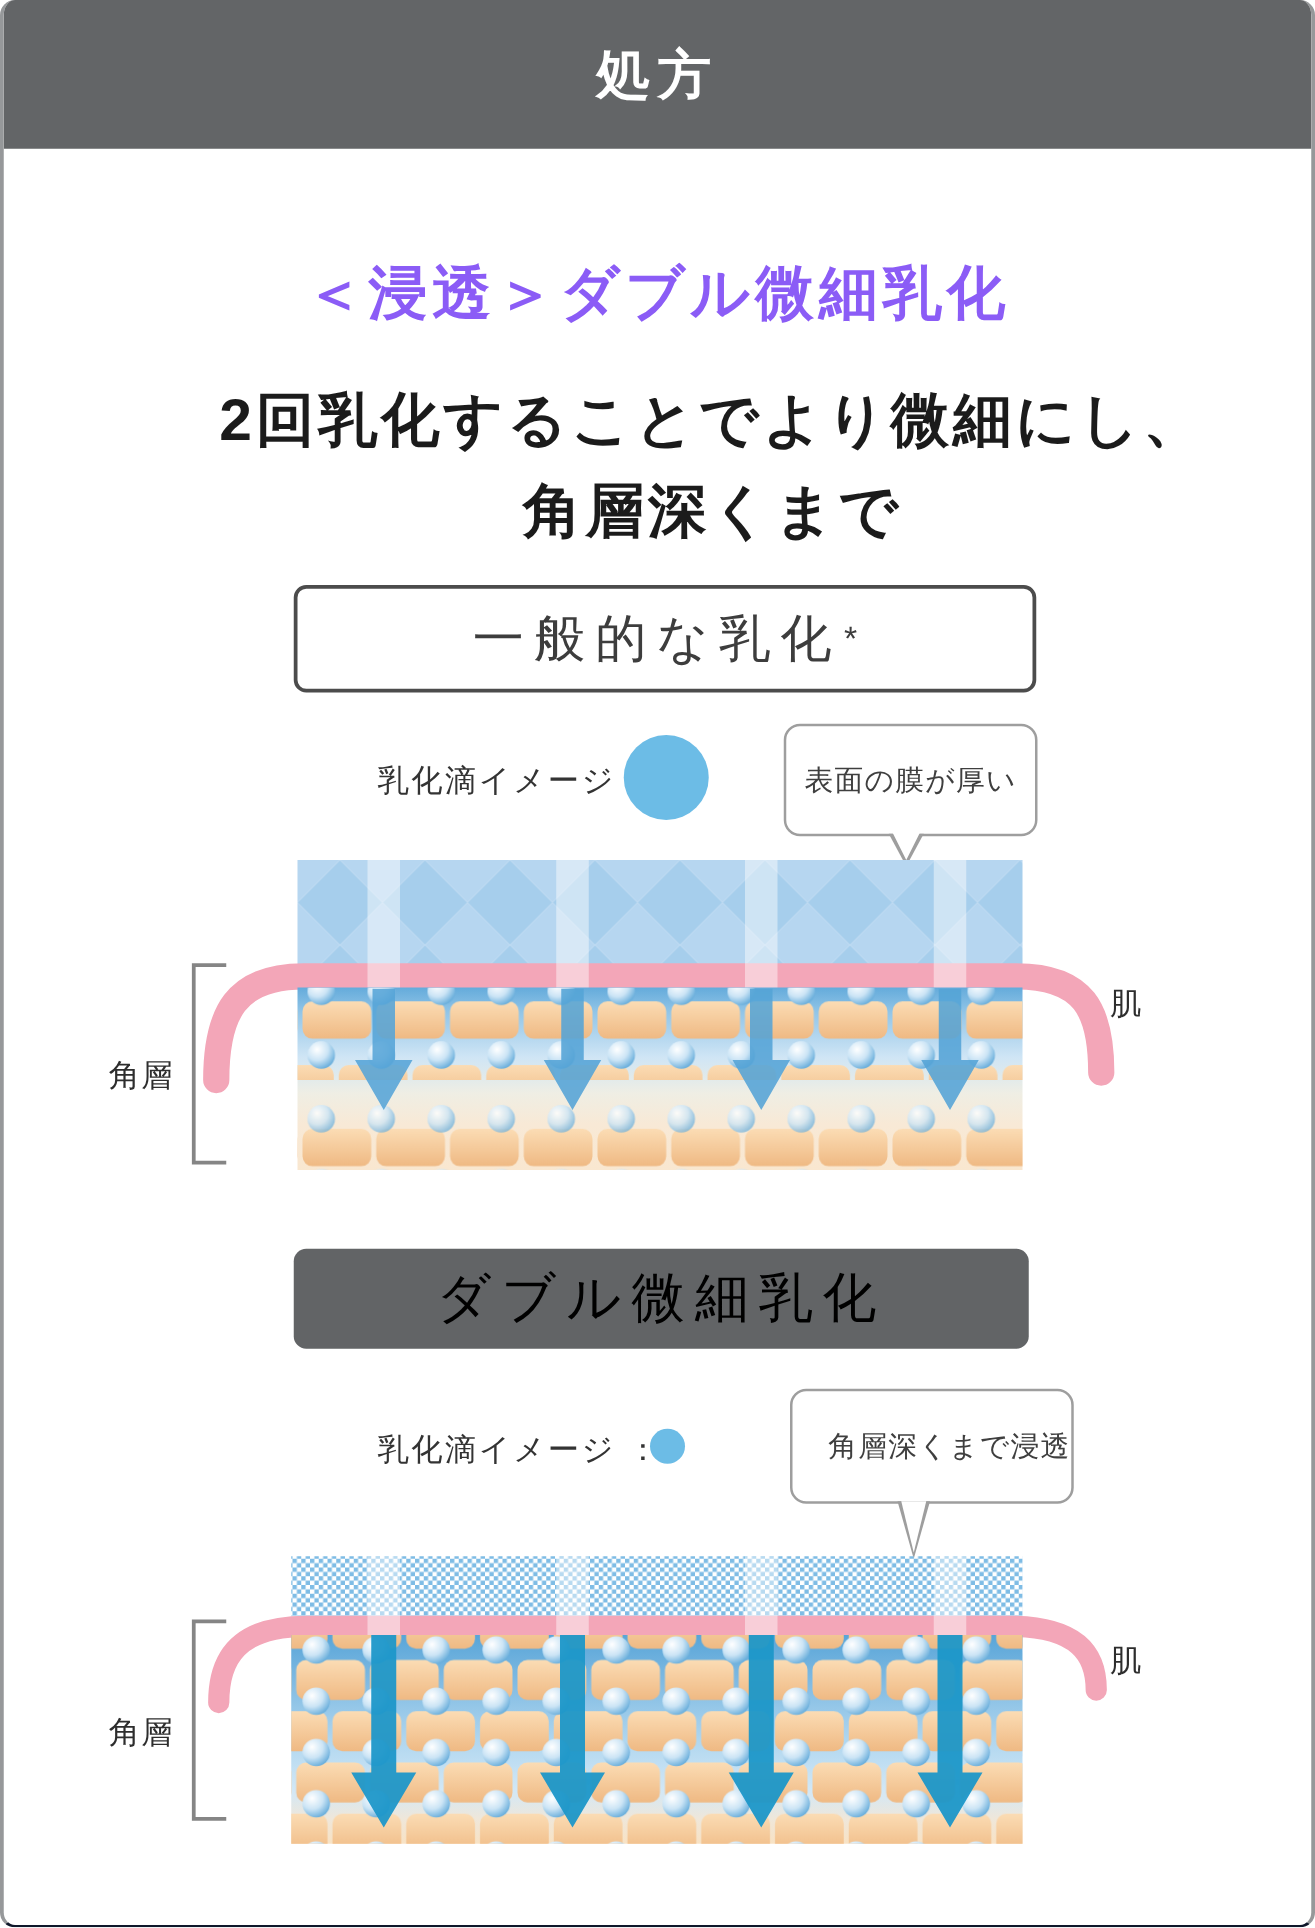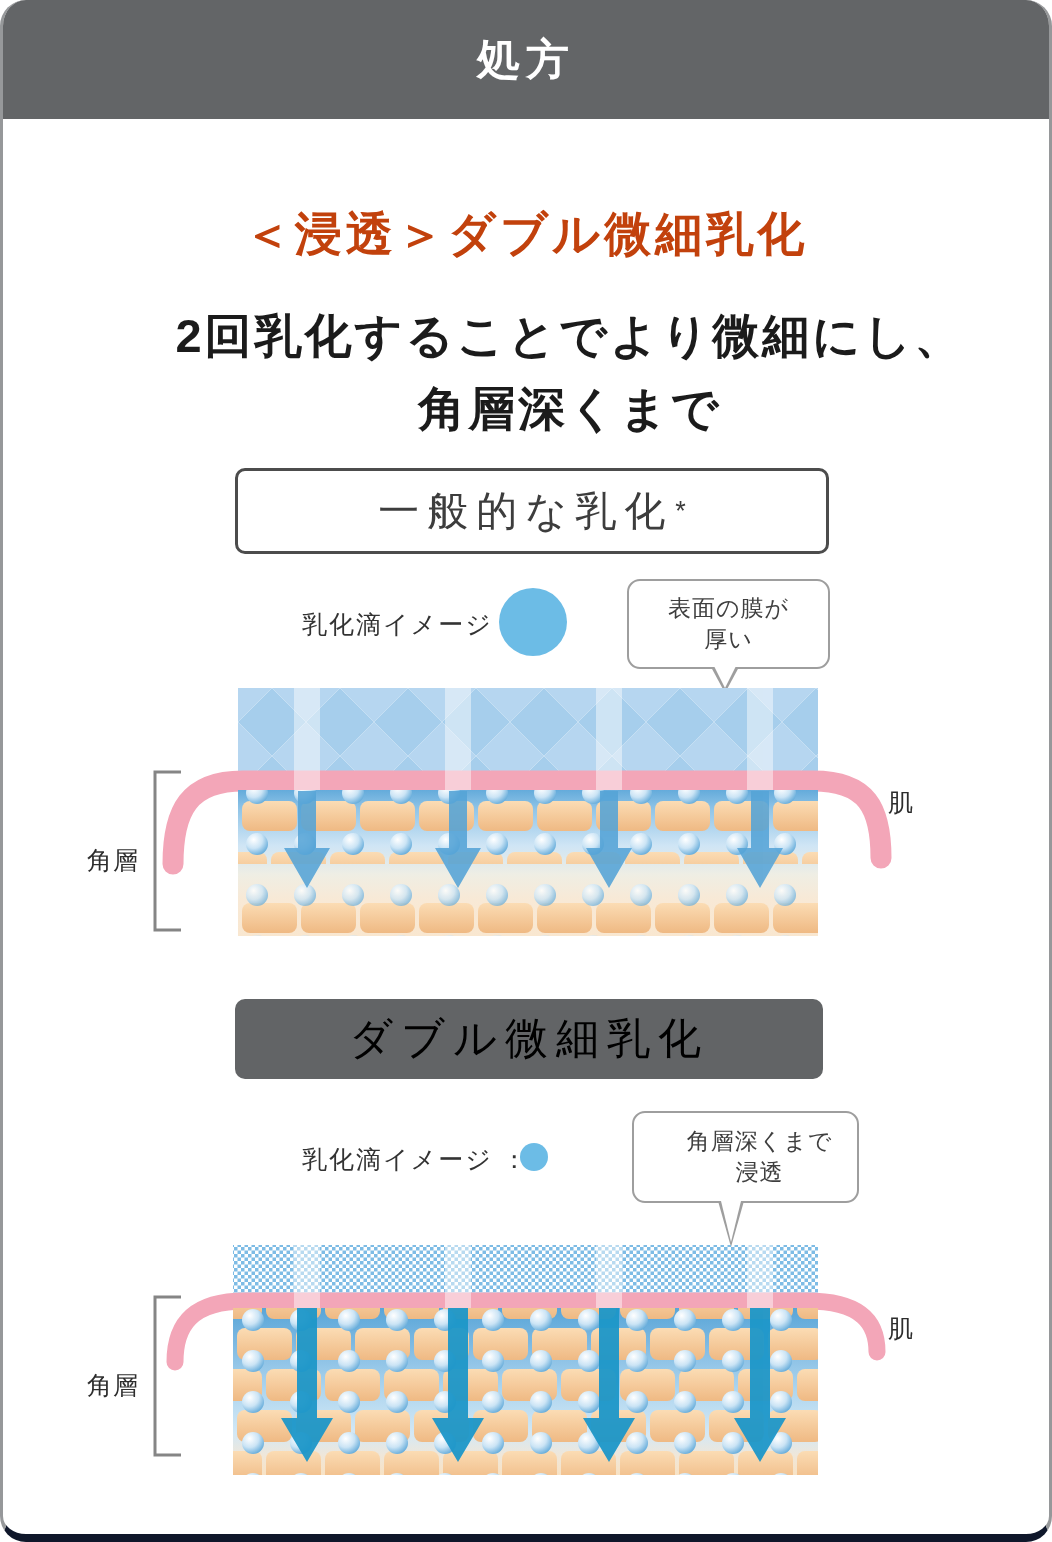--- a/index.html
+++ b/index.html
@@ -1,29 +1,29 @@
 <!DOCTYPE html>
 <html><head>
 <meta charset="utf-8">
 <style>
   html,body{margin:0;padding:0;background:#fff;}
   .card{
     position:relative;width:1052px;height:1542px;box-sizing:border-box;
     background:#ffffff;border:3px solid #96989a;border-top:none;
-    border-bottom:8px solid #0f172a;border-radius:26px;overflow:hidden;
+    border-bottom:2px solid #0f172a;border-radius:12px;overflow:hidden;
     font-family:"Liberation Sans","DejaVu Sans",sans-serif;
   }
   .header{
     position:absolute;top:0;left:0;right:0;height:119px;background:#636567;
     display:flex;align-items:center;justify-content:center;
   }
   .header-title{color:#ffffff;font-size:43px;font-weight:bold;letter-spacing:6px;}
   .subtitle{
     position:absolute;top:203px;left:0;width:100%;text-align:center;
-    color:#c2410c;font-size:47px;font-weight:bold;letter-spacing:4px;
+    color:#8b5cf6;font-size:47px;font-weight:bold;letter-spacing:4px;
   }
   .main-heading{
     position:absolute;top:299px;left:0;width:100%;text-align:center;
     color:#1b1b1b;font-size:47px;font-weight:bold;letter-spacing:3px;line-height:73px;padding-left:44px;
   }
   .main-heading span{display:block;}
   .label-box{
     position:absolute;left:232px;width:588px;display:flex;align-items:center;justify-content:center;
     border-radius:10px;letter-spacing:8px;text-align:right;
   }
@@ -31,21 +31,21 @@
   .label-box.filled{top:999px;height:80px;background:#626466;color:#000000;font-size:43px;}
   .box-note{font-size:27px;letter-spacing:0;vertical-align:16px;margin-left:2px;}
   .em-label{position:absolute;left:299px;font-size:25px;color:#333333;letter-spacing:2px;}
   .em-label.first{top:608px;}
   .em-label.second{top:1143px;}
   .droplet{position:absolute;border-radius:50%;background:#6CBCE6;}
   .droplet.big{left:496px;top:588px;width:68px;height:68px;}
   .droplet.small{left:517px;top:1143px;width:28px;height:28px;}
   .bubble{
     position:absolute;background:#ffffff;border:2px solid #9e9e9e;border-radius:13px;
-    display:flex;flex-direction:column;align-items:center;justify-content:center;
+    display:flex;flex-direction:row;align-items:center;justify-content:center;
     font-size:23px;color:#3f3f3f;line-height:31px;text-align:center;letter-spacing:1px;
   }
   .bubble span{display:block;}
   .bubble1{left:624px;top:579px;width:199px;height:86px;}
   .bubble1::before{
     content:"";position:absolute;bottom:-26px;left:82px;width:0;height:0;
     border-left:14px solid transparent;border-right:14px solid transparent;border-top:26px solid #9e9e9e;
   }
   .bubble1::after{
     content:"";position:absolute;bottom:-21px;left:85px;width:0;height:0;

